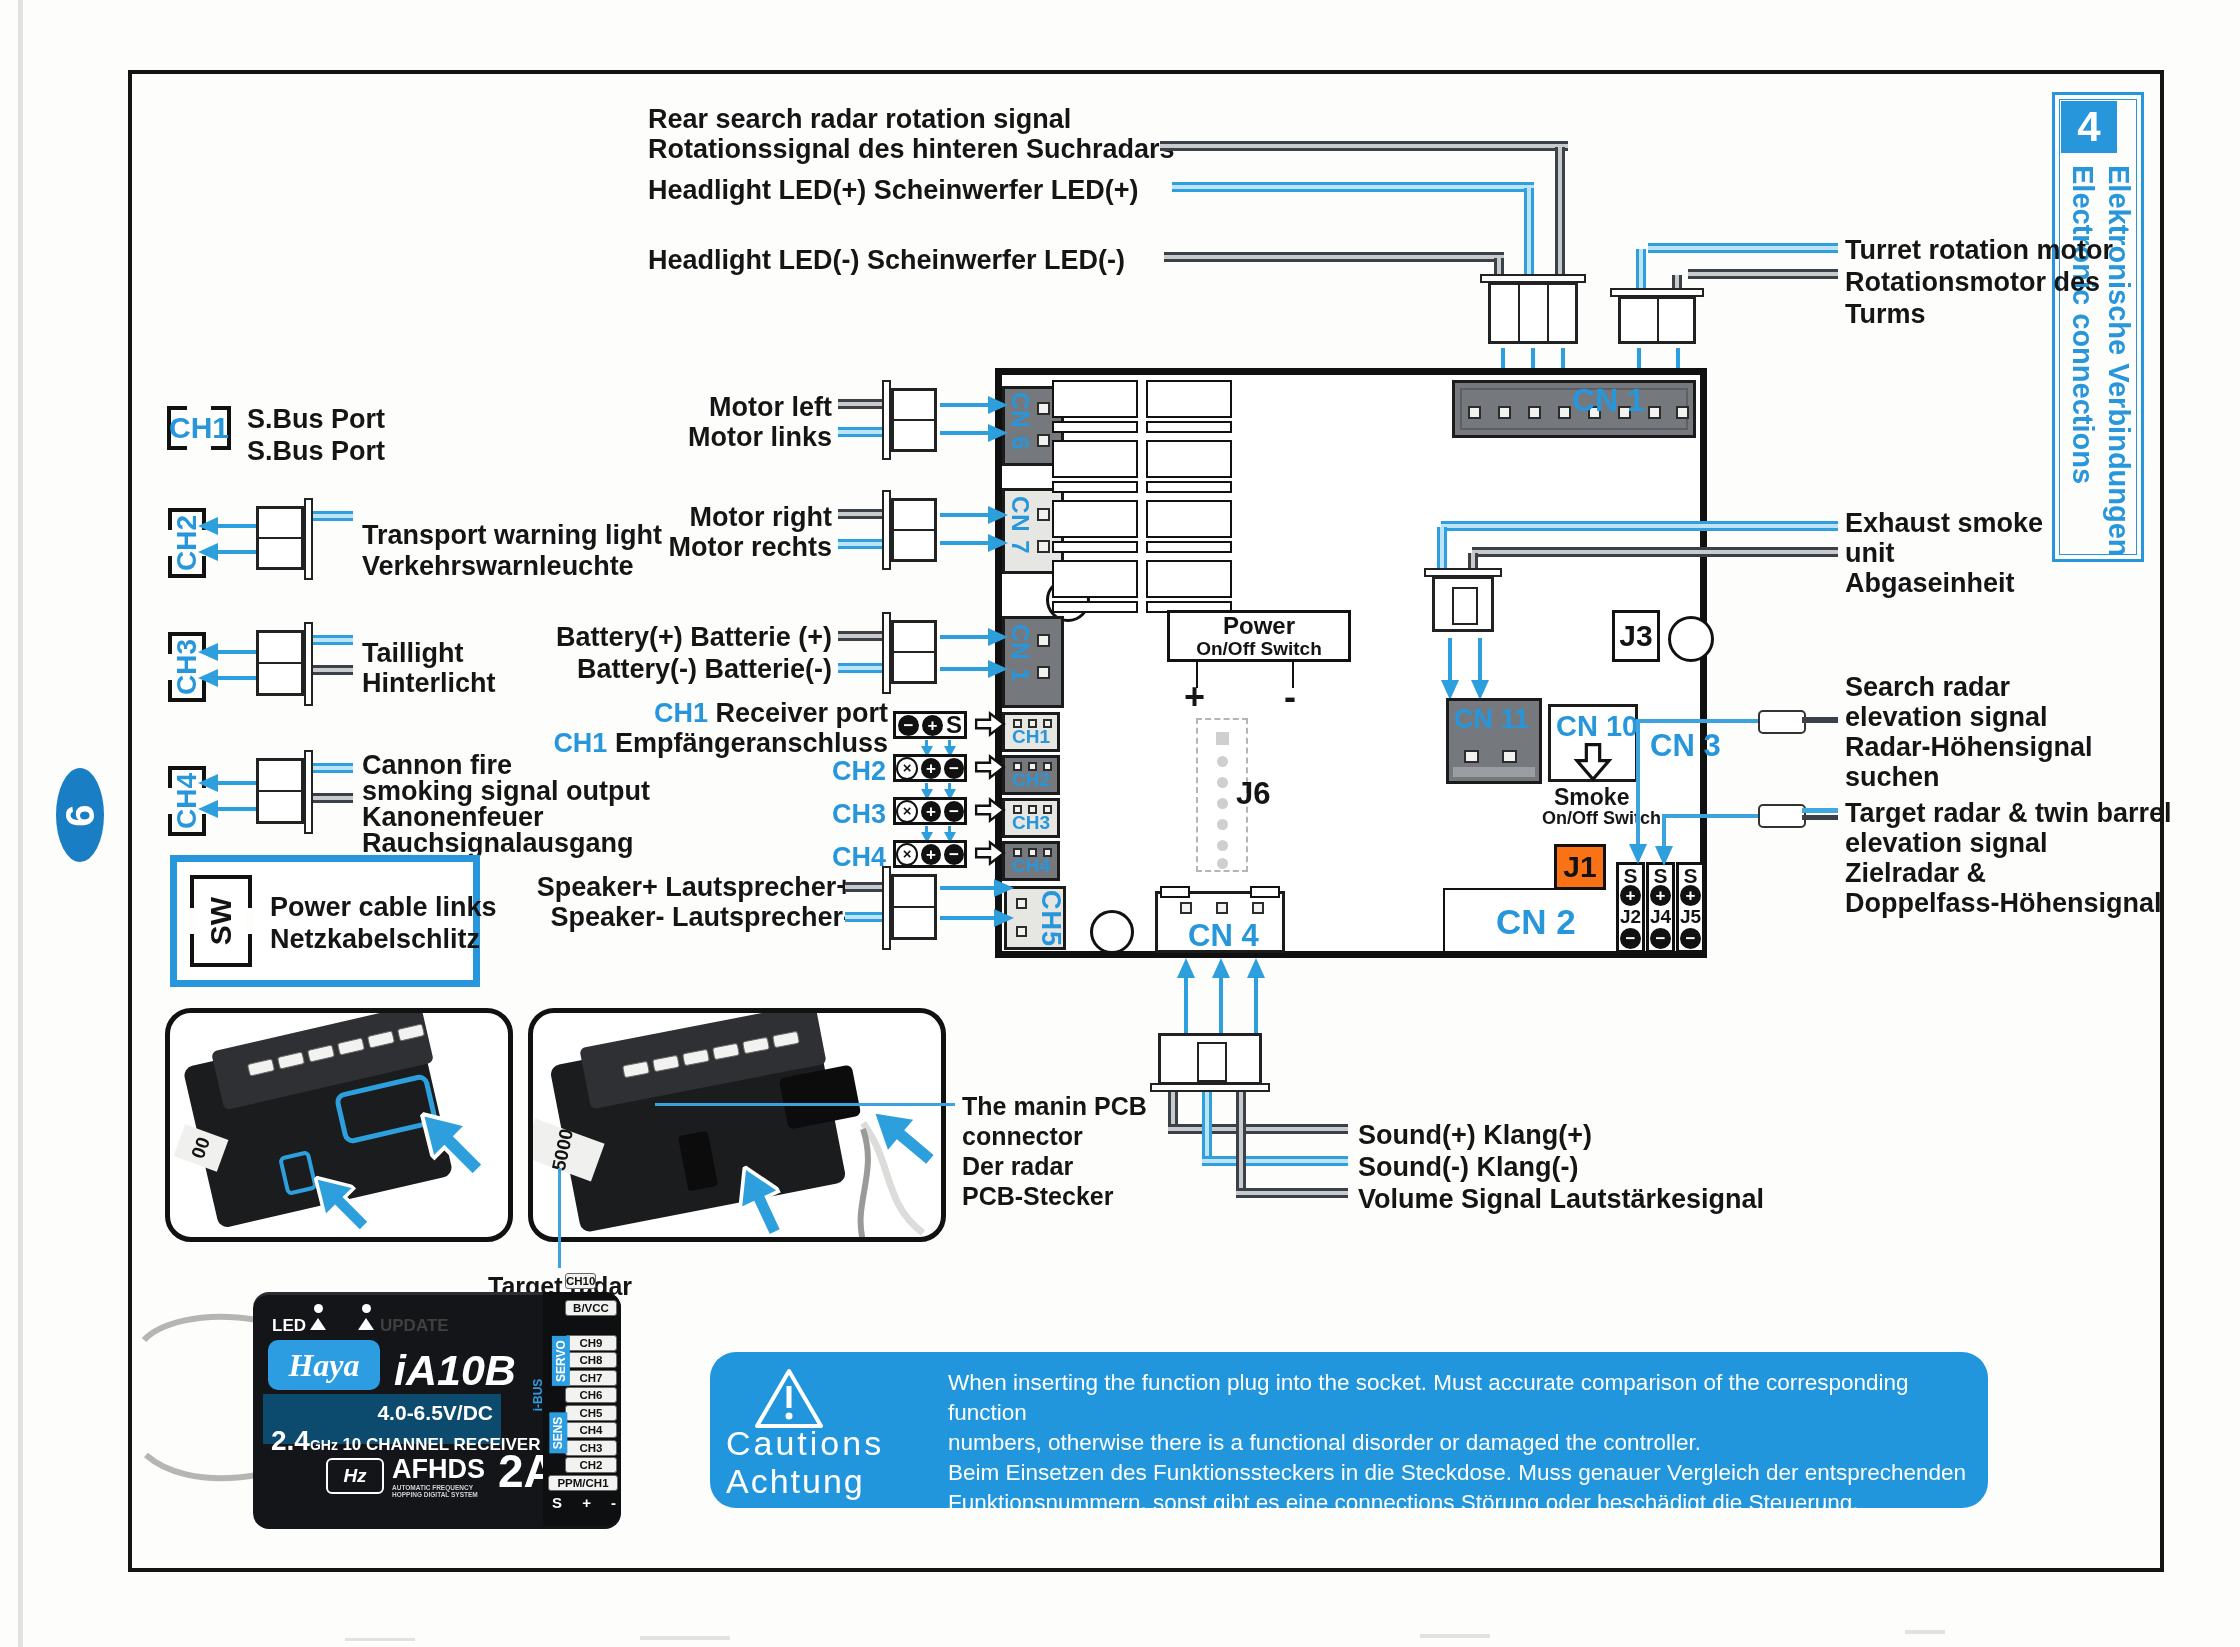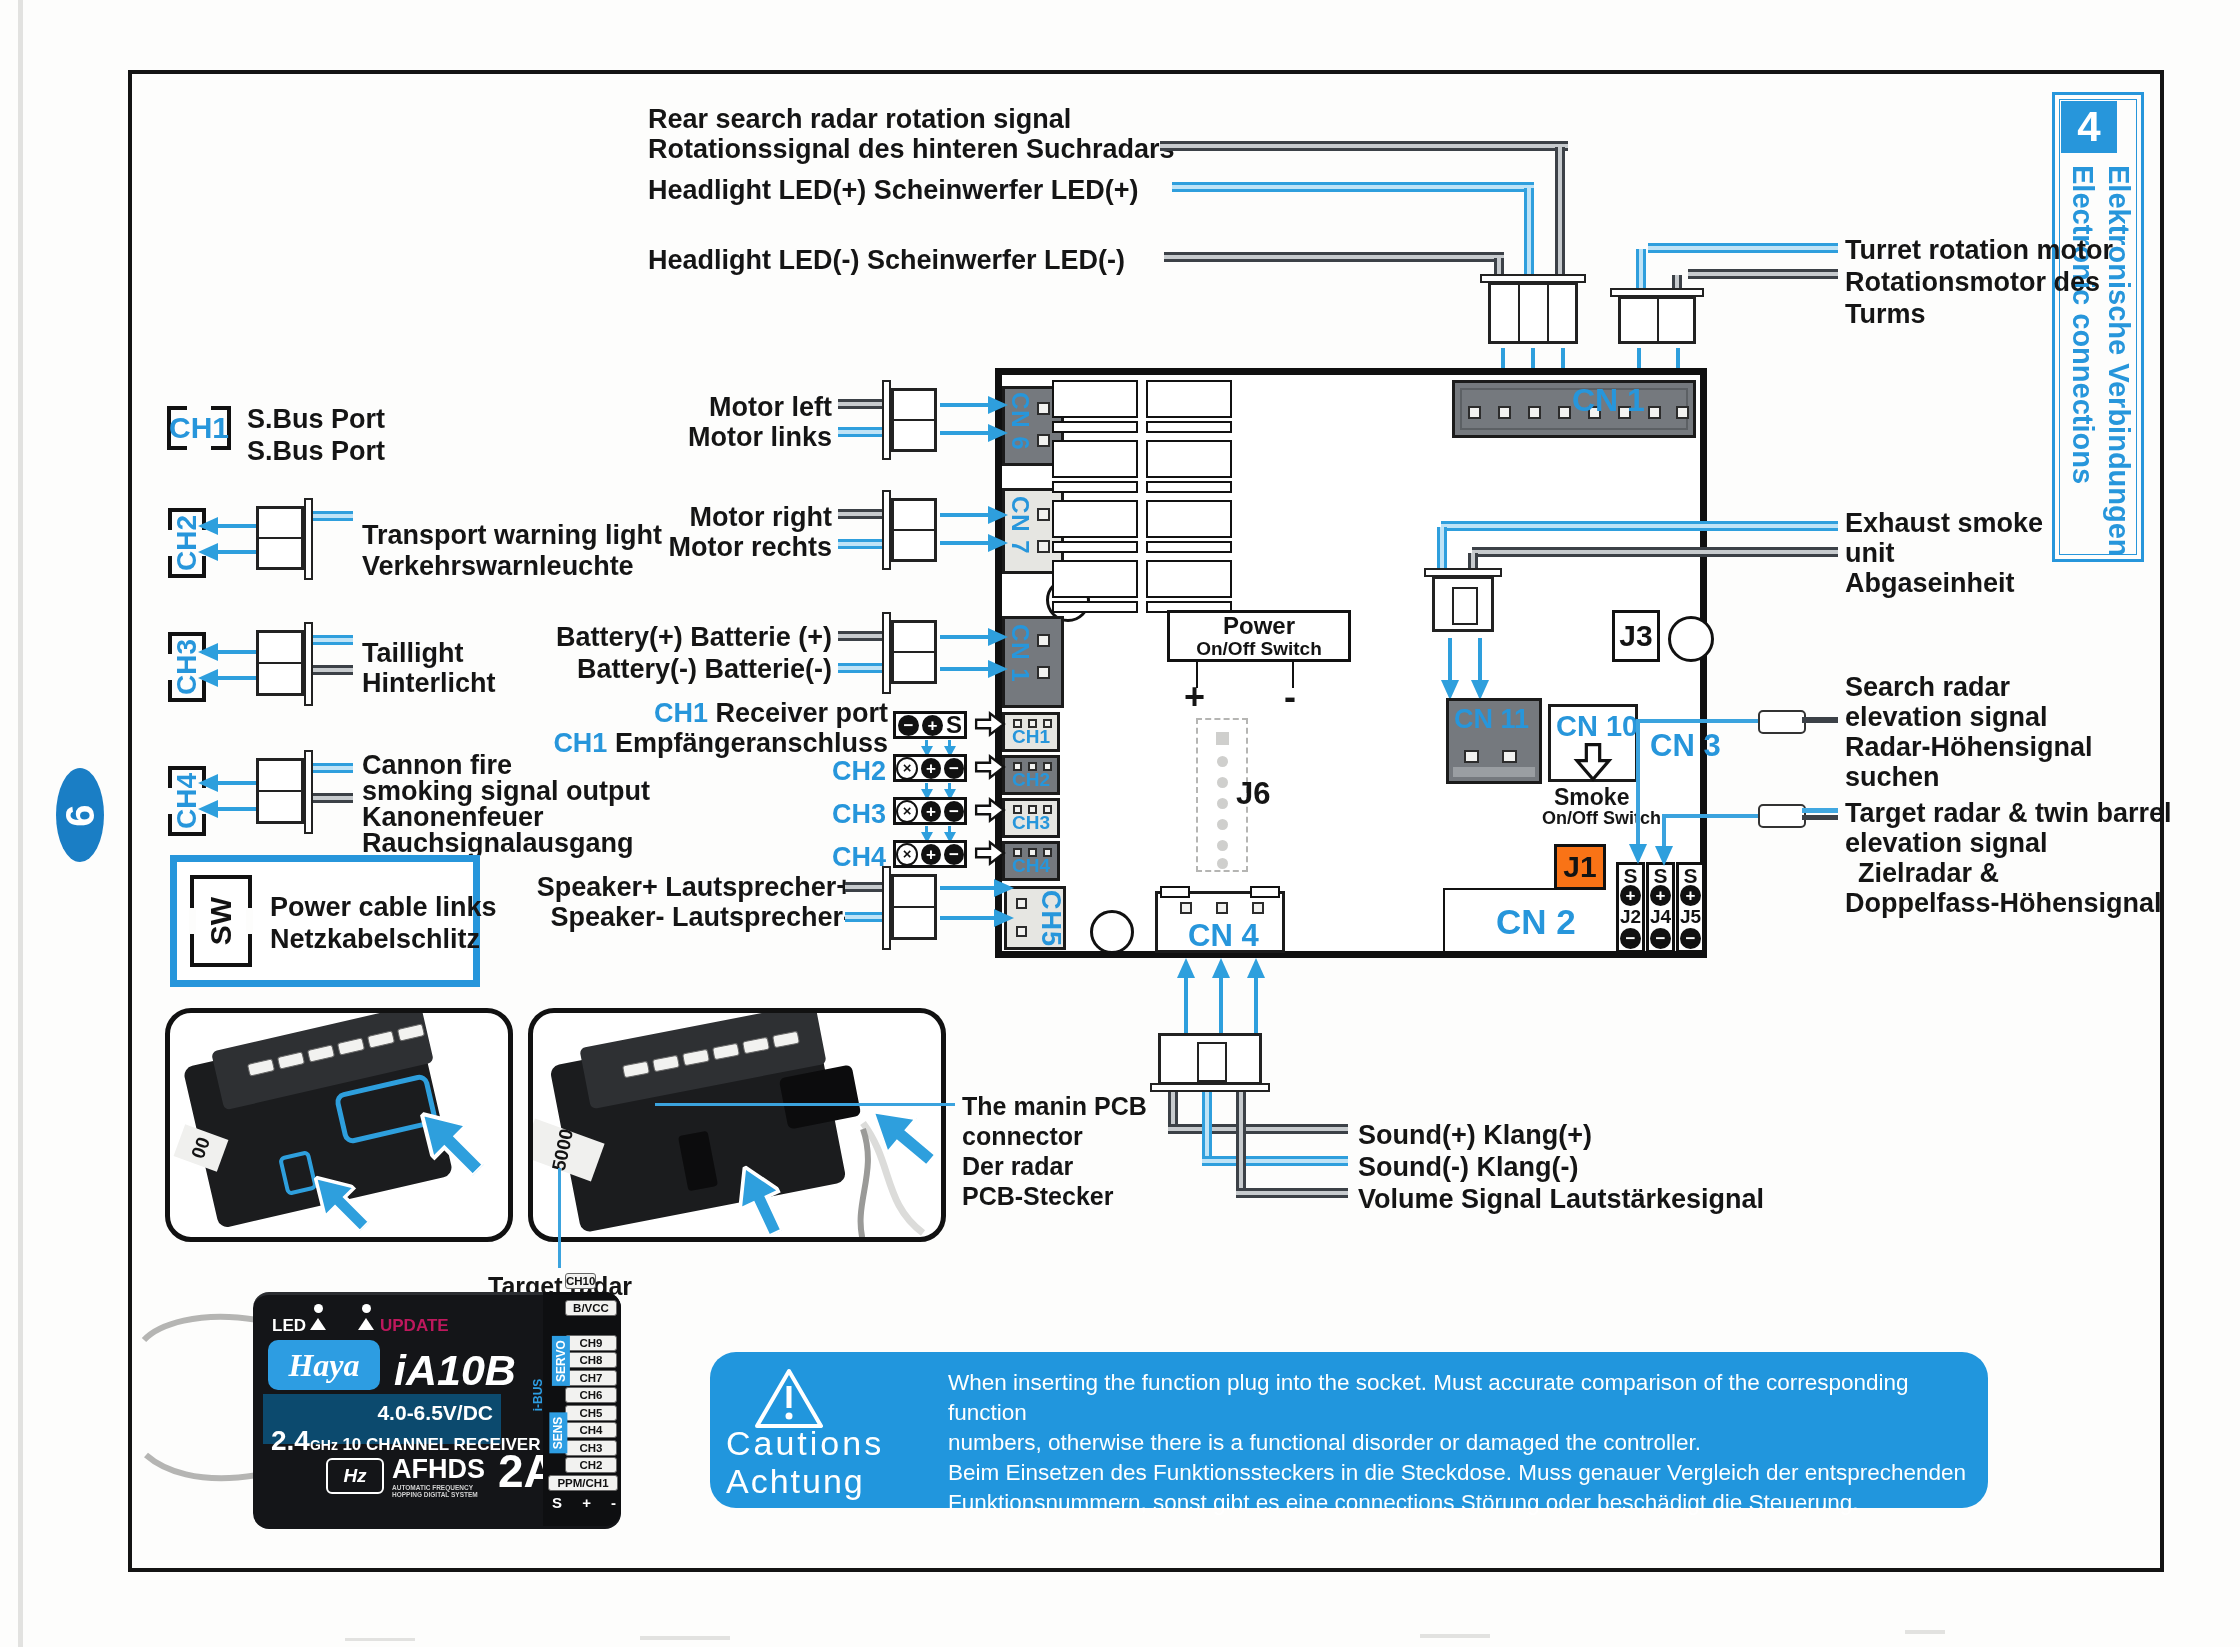--- a/index.html
+++ b/index.html
@@ -278,21 +278,21 @@
   <div class="lbl" style="left:1845px;top:762px;">suchen</div>
 
   <div class="tl" style="left:1662px;top:814px;width:96px;height:4px;z-index:5;"></div>
   <div class="tl" style="left:1662px;top:814px;width:4px;height:34px;z-index:5;"></div>
   <div class="headD" style="left:1655px;top:846px;z-index:5;"></div>
   <div class="abs" style="left:1758px;top:804px;width:44px;height:20px;background:#fff;border:2px solid #333;border-radius:5px;"></div>
   <div class="abs" style="left:1802px;top:808px;width:36px;height:5px;background:#41a8e1;"></div>
   <div class="abs" style="left:1802px;top:815px;width:36px;height:5px;background:#3c4147;"></div>
   <div class="lbl" style="left:1845px;top:798px;">Target radar &amp; twin barrel</div>
   <div class="lbl" style="left:1845px;top:828px;">elevation signal</div>
-  <div class="lbl" style="left:1845px;top:858px;margin-left:13px;">Zielradar &amp;</div>
+  <div class="lbl" style="left:1845px;top:858px;">Zielradar &amp;</div>
   <div class="lbl" style="left:1845px;top:888px;">Doppelfass-Höhensignal</div>
 
   <div class="abs" style="left:1554px;top:844px;width:52px;height:46px;border:3px solid #111;box-sizing:border-box;display:flex;align-items:center;justify-content:center;background:#f97316;">
     <span style="font-weight:bold;font-size:30px;">J1</span>
   </div>
   <div class="abs" style="left:1443px;top:888px;width:112px;height:2px;background:#111;"></div>
   <div class="abs" style="left:1443px;top:888px;width:2px;height:64px;background:#111;"></div>
   <div class="lbl blue" style="left:1496px;top:902px;font-size:35px;">CN 2</div>
 
   <div class="jcol" style="left:1616px;top:862px;">
@@ -584,21 +584,21 @@
   <svg class="abs" style="left:138px;top:1285px;" width="130" height="250" viewBox="0 0 130 250">
     <path d="M120 35 C60 25 20 40 6 55" stroke="#b5b5b3" stroke-width="6" fill="none"></path>
     <path d="M120 190 C60 200 25 185 8 170" stroke="#b5b5b3" stroke-width="6" fill="none"></path>
   </svg>
   <div class="abs" style="left:253px;top:1292px;width:368px;height:234px;background:#141518;border-radius:16px;border-top:3px solid #2b2d31;"></div>
   <div class="abs" style="left:272px;top:1316px;color:#fff;font-weight:bold;font-size:17px;">LED</div>
   <div class="abs" style="left:314px;top:1304px;width:9px;height:9px;border-radius:50%;background:#fff;"></div>
   <div class="abs" style="left:310px;top:1318px;width:0;height:0;border-left:8px solid transparent;border-right:8px solid transparent;border-bottom:12px solid #fff;"></div>
   <div class="abs" style="left:362px;top:1304px;width:9px;height:9px;border-radius:50%;background:#fff;"></div>
   <div class="abs" style="left:358px;top:1318px;width:0;height:0;border-left:8px solid transparent;border-right:8px solid transparent;border-bottom:12px solid #fff;"></div>
-  <div class="abs" style="left:380px;top:1316px;color:#be185d;font-weight:bold;font-size:17px;">UPDATE</div>
+  <div class="abs" style="left:380px;top:1316px;color:#404040;font-weight:bold;font-size:17px;">UPDATE</div>
 
   <div class="abs" style="left:268px;top:1340px;width:112px;height:50px;background:#2d9de2;border-radius:10px;display:flex;align-items:center;justify-content:center;">
     <span style="color:#fff;font-family:'Liberation Serif',serif;font-style:italic;font-weight:bold;font-size:32px;">Haya</span>
   </div>
   <div class="abs" style="left:394px;top:1346px;color:#fff;font-weight:bold;font-style:italic;font-size:43px;">iA10B</div>
 
   <div class="abs" style="left:263px;top:1394px;width:238px;height:50px;background:#0c4a6e;box-sizing:border-box;padding:7px 8px;">
     <div style="text-align:right;color:#fff;font-weight:bold;font-size:21px;line-height:24px;">4.0-6.5V/DC</div>
     <div style="color:#fff;font-weight:bold;white-space:nowrap;">
       <span style="font-size:28px;">2.4</span><span style="font-size:14px;">GHz</span>

